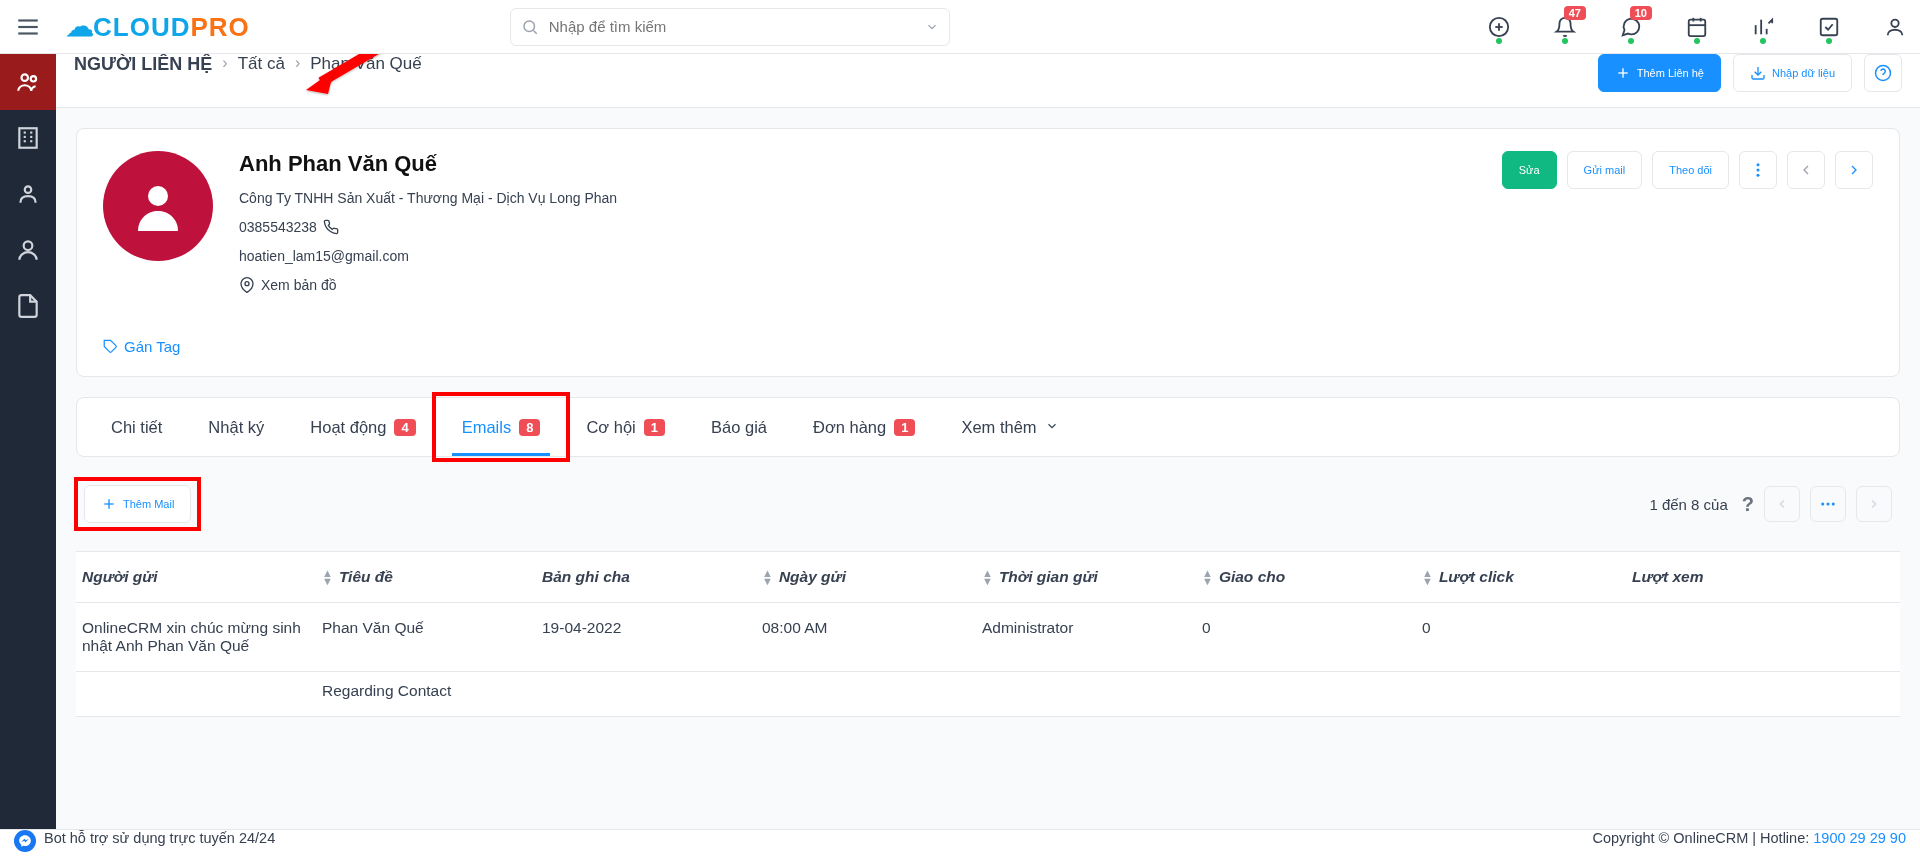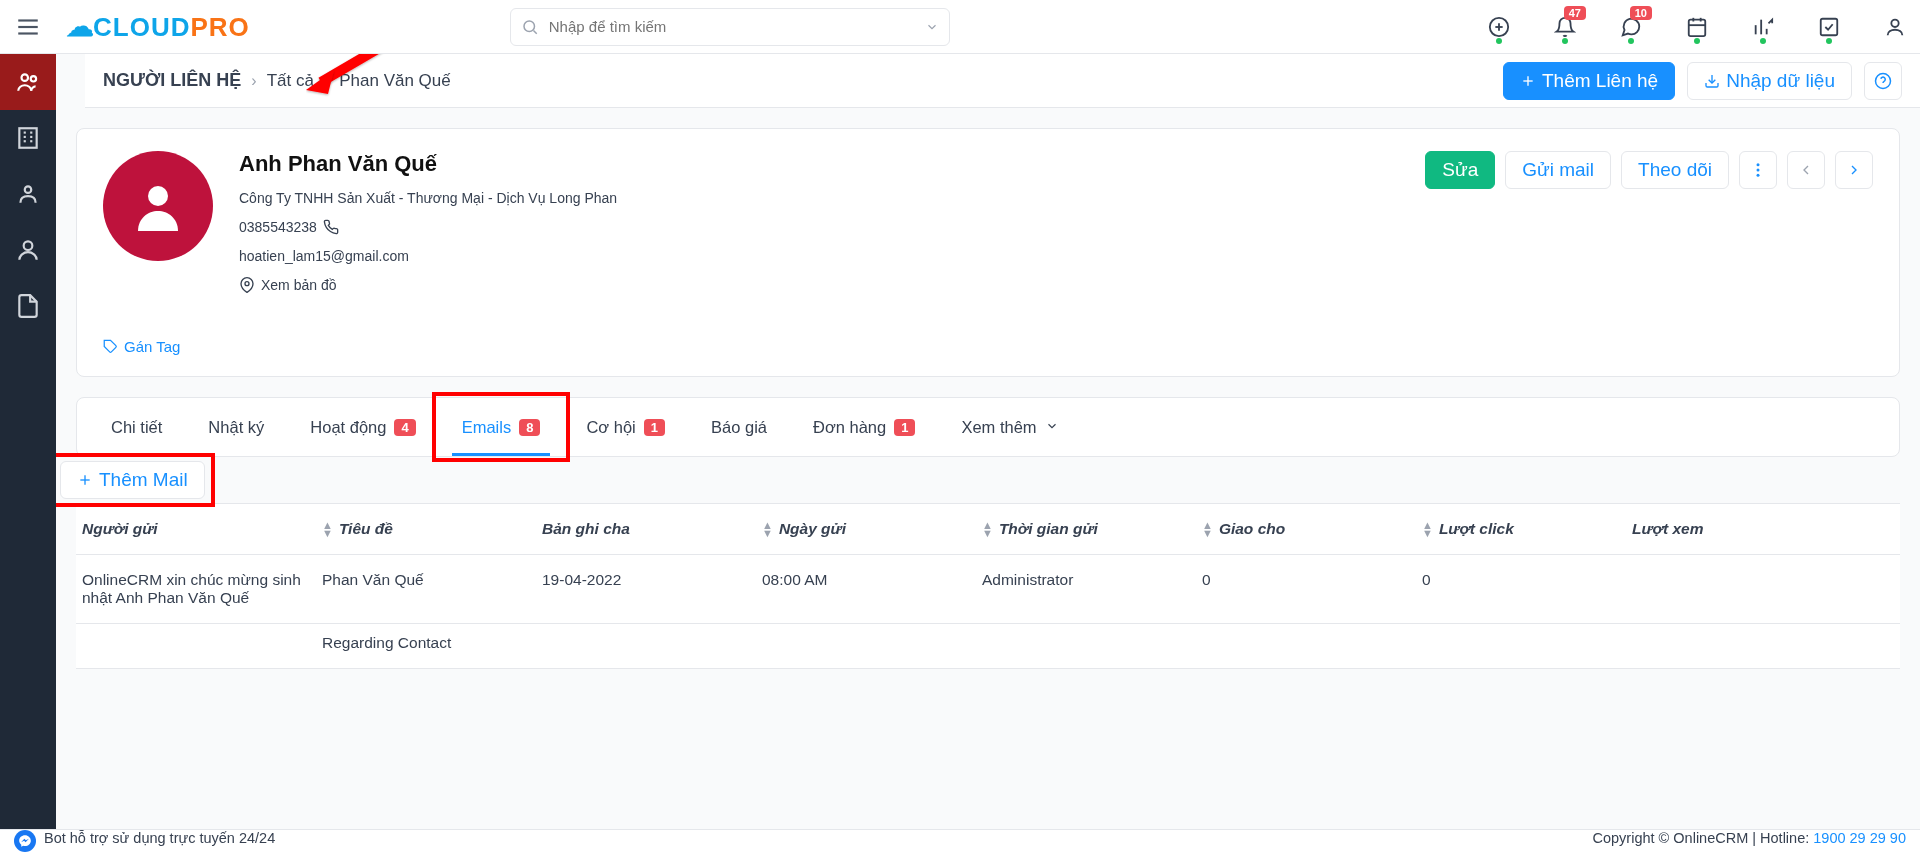--- a/index.html
+++ b/index.html
@@ -30,47 +30,47 @@
   .ticon .dot{position:absolute;bottom:-6px;width:6px;height:6px;border-radius:50%;background:var(--green);}
   .ticon .badge{position:absolute;top:-10px;right:-10px;background:var(--red-badge);color:#fff;font-size:11px;font-weight:700;padding:1px 5px;border-radius:4px;}
   
   .leftnav{position:absolute;left:0;top:54px;bottom:0;width:56px;background:#1f2937;display:flex;flex-direction:column;}
   .nav-item{height:56px;display:flex;align-items:center;justify-content:center;cursor:pointer;}
   .nav-item.active{background:#991b1b;}
   .nav-item svg{width:26px;height:26px;stroke:#d1d5db;fill:none;}
   .nav-item.active svg{stroke:#fff;}
   
   .page{position:absolute;left:56px;right:0;top:54px;bottom:36px;overflow:hidden;background:#f9fafb;}
-  .crumbbar{height:54px;display:flex;align-items:center;padding:0 18px;border-bottom:1px solid var(--border);background:#fff;margin-left:29px;}
+  .crumbbar{height:54px;display:flex;padding:0 18px;border-bottom:1px solid var(--border);background:#fff;}
   .crumbbar .crumb{font-size:17px;color:#374151;}
   .crumbbar .root{font-weight:700;font-size:18px;}
   .crumbbar .sep{margin:0 10px;color:#9ca3af;}
   .crumbbar .actions{margin-left:auto;display:flex;gap:12px;}
-  .btn{display:inline-flex;align-items:center;gap:6px;height:38px;padding:0 16px;border-radius:6px;border:1px solid var(--border);background:#fff;color:var(--blue);font-size:19px;cursor:pointer;}
+  .btn{display:inline-flex;align-items:center;gap:6px;height:38px;padding:0 16px;border-radius:6px;border:1px solid var(--border);background:#fff;color:var(--blue);font-size:11px;cursor:pointer;}
   .btn.primary{background:var(--blue);border-color:var(--blue);color:#fff;}
   .btn.green{background:#10b981;border-color:#10b981;color:#fff;}
   .btn.icon-only{padding:0;width:38px;justify-content:center;color:#6b7280;}
   
   .card{margin:20px;background:#fff;border:1px solid var(--border);border-radius:8px;padding:22px 26px 18px;}
   .profile{display:flex;gap:26px;}
   .avatar{width:110px;height:110px;border-radius:50%;background:#be123c;display:flex;align-items:center;justify-content:center;}
   .avatar svg{width:60px;height:60px;fill:#fff;}
   .info h2{margin:0 0 6px 0;font-size:22px;font-weight:700;color:#111;}
   .info .line{font-size:14px;color:#374151;margin:13px 0;display:flex;align-items:center;gap:6px;}
   .profile-actions{margin-left:auto;display:flex;gap:10px;align-items:flex-start;}
   .tag-link{color:var(--blue);font-size:15px;display:inline-flex;align-items:center;gap:6px;margin-top:32px;cursor:pointer;}
   
   .tabs{margin:0 20px;background:#fff;border:1px solid var(--border);border-radius:8px;display:flex;align-items:center;padding:0 14px;height:60px;gap:6px;}
   .tab{padding:0 20px;height:100%;display:flex;align-items:center;gap:8px;color:#374151;font-size:16.5px;cursor:pointer;position:relative;}
   .tab.active{color:var(--blue);}
   .tab.active::after{content:"";position:absolute;left:10px;right:10px;bottom:0;height:3px;background:var(--blue);}
   .tab .count{background:var(--red-badge);color:#fff;font-size:13px;font-weight:700;padding:1px 7px;border-radius:4px;}
   .tab.highlight::before{content:"";position:absolute;inset:-6px -10px;border:4px solid #ff0000;pointer-events:none;}
   
-  .mail-top{margin:4px;display:flex;gap:48px;}
+  .mail-top{margin:28px;display:flex;gap:48px;}
   .add-mail-wrap{position:relative;display:inline-block;}
   .add-mail-wrap::before{content:"";position:absolute;inset:-8px -10px;border:4px solid #ff0000;pointer-events:none;}
   .arrow{position:absolute;left:250px;top:-12px;pointer-events:none;}
   .pager{margin-left:auto;display:flex;align-items:center;gap:10px;color:#374151;font-size:15px;}
   .pager .q{font-size:20px;font-weight:700;color:#6b7280;margin-left:4px;}
   .sqbtn{width:36px;height:36px;border:1px solid var(--border);border-radius:6px;display:flex;align-items:center;justify-content:center;cursor:pointer;color:var(--blue);}
   
   .table{margin:0 20px;background:#fff;border-top:1px solid var(--border);}
   .thead,.trow{display:grid;grid-template-columns:240px 220px 220px 220px 220px 220px 210px 120px;align-items:center;padding:16px 6px;font-size:15.5px;color:#374151;}
   .thead{font-weight:600;border-bottom:1px solid var(--border);}
@@ -346,20 +346,41 @@
     </div>
     <svg class="arrow" width="80" height="60" viewBox="0 0 80 60">
       <defs>
           <filter id="sh">
             <feDropShadow dx="0" dy="1" stdDeviation="1" flood-opacity="0.3"></feDropShadow>
           </filter>
         </defs>
       <path d="M75 5 L15 40" stroke="#ff0000" stroke-width="10" fill="none" filter="url(#sh)"></path>
       <polygon points="0,48 28,28 22,52" fill="#ff0000" filter="url(#sh)"></polygon>
     </svg>
+    <div class="pager">
+      <span>1 đến 8 của</span>
+        <span class="q">?</span>
+      <div class="sqbtn" style="color:#cbd5e1">
+          <svg width="14" height="14" viewBox="0 0 24 24" fill="none" stroke="currentColor" stroke-width="2">
+            <polyline points="15 18 9 12 15 6"></polyline>
+          </svg>
+        </div>
+      <div class="sqbtn">
+          <svg width="18" height="18" viewBox="0 0 24 24" fill="#1890ff">
+            <circle cx="5" cy="12" r="2"></circle>
+            <circle cx="12" cy="12" r="2"></circle>
+            <circle cx="19" cy="12" r="2"></circle>
+          </svg>
+        </div>
+      <div class="sqbtn" style="color:#cbd5e1">
+          <svg width="14" height="14" viewBox="0 0 24 24" fill="none" stroke="currentColor" stroke-width="2">
+            <polyline points="9 18 15 12 9 6"></polyline>
+          </svg>
+        </div>
+    </div>
   </div>
 
   <div class="table">
     <div class="thead" id="thead">
         <div class="th">
           <span>Người gửi</span>
         </div>
         <div class="th">
           <span class="sort">▲<br>▼</span>
           <span>Tiêu đề</span>

